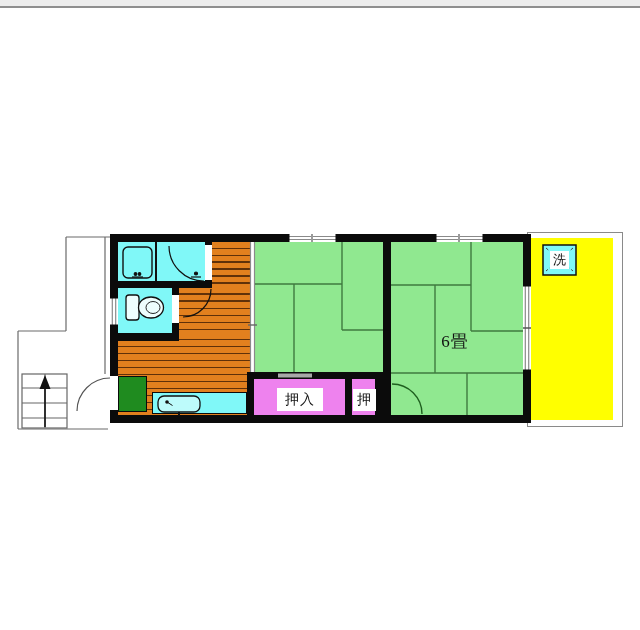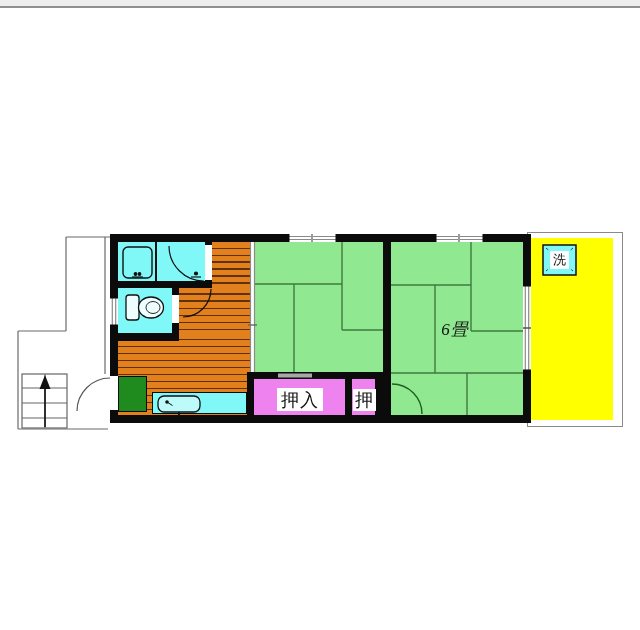--- a/index.html
+++ b/index.html
@@ -21,21 +21,21 @@
   .wall{position:absolute;background:#0b0b0b;}
   .balcony-outer{background:#ffffff;border:1px solid #8a8a8a;}
   .balcony-deck{background:#ffff00;}
   .genkan{background:#1f8b1f;border:1px solid #0b0b0b;box-sizing:border-box;}
   .counter{background:#80f8f8;border:1px solid #0b0b0b;box-sizing:border-box;}
   svg.overlay{position:absolute;left:0;top:0;width:640px;height:630px;pointer-events:none;}
   
   .roomlabel{position:absolute;color:#111;font-size:17px;text-align:center;
              white-space:nowrap;letter-spacing:1px;}
   .tag{position:absolute;background:#ffffff;color:#111;display:flex;
-       align-items:center;justify-content:center;font-size:18px;letter-spacing:1px;}
+       align-items:center;justify-content:center;font-size:14px;letter-spacing:1px;}
   .tag.small{font-size:13px;letter-spacing:0;}
 </style>
 </head>
 <body>
 
 <div class="canvas">
 
   <div class="abs top-band"></div>
   <div class="abs top-line"></div>
 
@@ -196,21 +196,21 @@
     </g>
 
     <g>
       <rect x="543" y="245" width="33" height="30" fill="#80f8f8" stroke="#111" stroke-width="1.5"></rect>
       <line x1="546" y1="248" x2="573" y2="271" stroke="#444" stroke-width="1" stroke-dasharray="3,2.5"></line>
       <line x1="573" y1="248" x2="546" y2="271" stroke="#444" stroke-width="1" stroke-dasharray="3,2.5"></line>
     </g>
   </svg>
 
 
-  <div class="roomlabel" style="left:415px;top:318px;width:80px;font-style:italic;">6畳</div>
+  <div class="roomlabel" style="left:415px;top:330px;width:80px;">6畳</div>
 
   <div class="tag" style="left:277px;top:388px;width:46px;height:23px;">押入</div>
 
   <div class="tag" style="left:353px;top:389px;width:23px;height:22px;">押</div>
 
   <div class="tag small" style="left:550px;top:251px;width:19px;height:18px;">洗</div>
 
 </div>
 
 </body></html>

